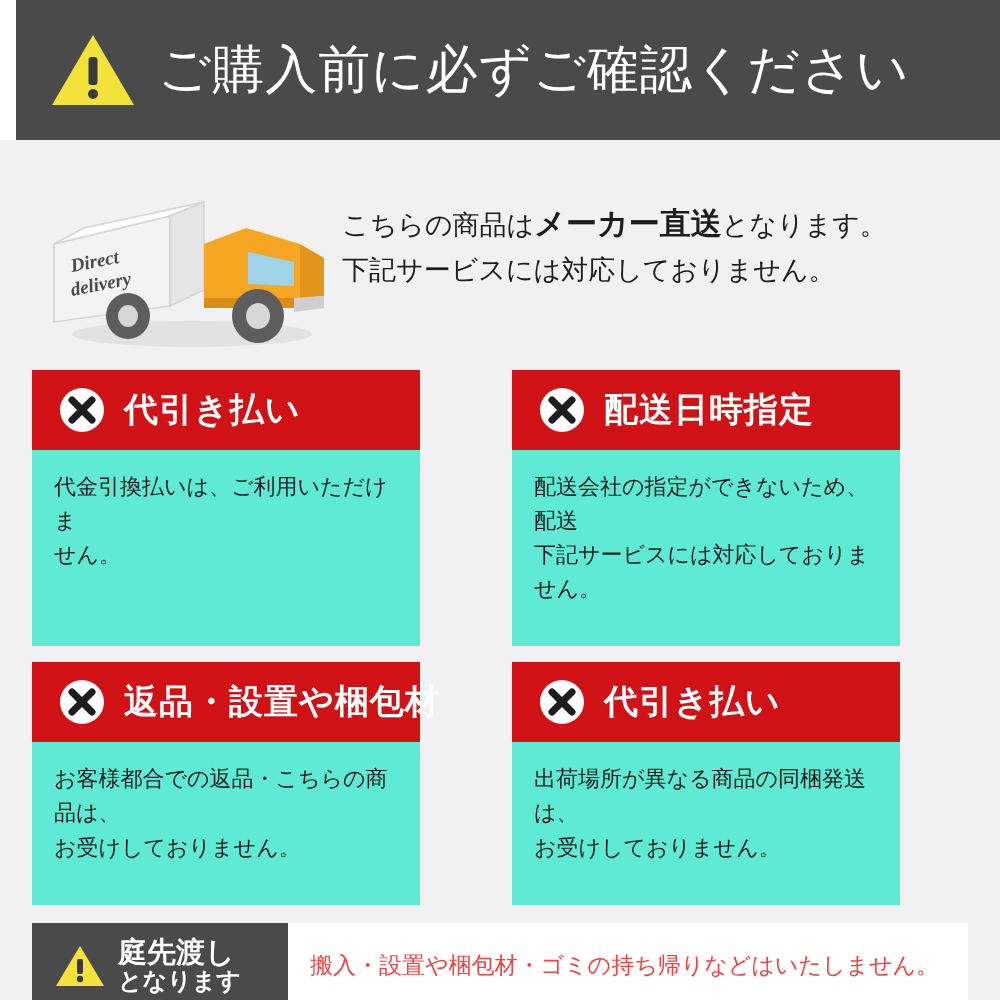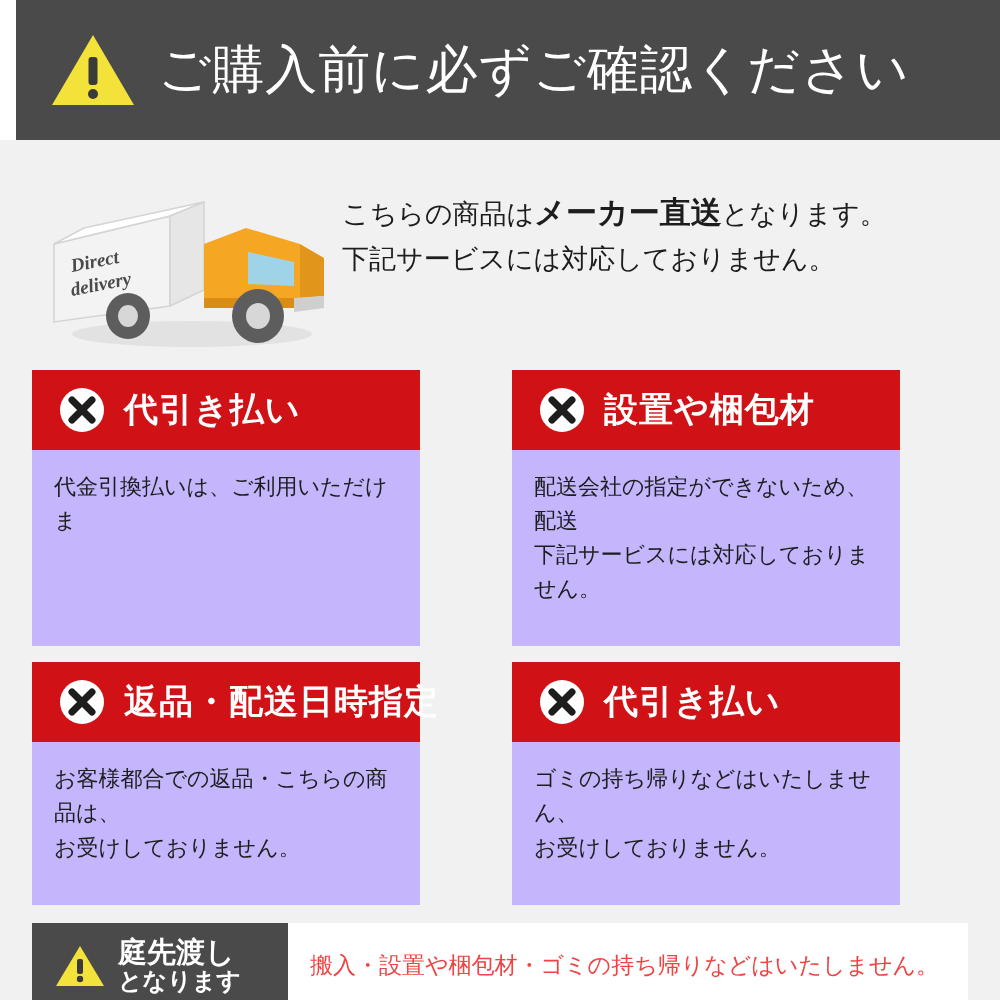--- a/index.html
+++ b/index.html
@@ -74,41 +74,41 @@
     height: 200px;
   }
   .truck {
     width: 300px;
     height: 190px;
     flex: 0 0 auto;
     position: relative;
   }
   .intro-text {
     margin-left: 10px;
-    margin-top: 22px;
+    margin-top: 33px;
     color: #1d1d1d;
     font-size: 27px;
     line-height: 1.62;
     white-space: nowrap;
   }
   .intro-text .strong {
     font-weight: bold;
     font-size: 31px;
   }
 
   
   .cards {
     display: grid;
     grid-template-columns: 452px 452px;
     column-gap: 28px;
     row-gap: 16px;
     margin-top: 4px;
   }
   .card {
-    background: #c4b5fd;
+    background: #5eead4;
     width: 388px;
     box-sizing: border-box;
   }
   .card-head {
     background: #d01217;
     height: 80px;
     display: flex;
     align-items: center;
     padding-left: 26px;
     box-sizing: border-box;
@@ -245,67 +245,68 @@
           <div class="x-badge">
             <svg viewBox="0 0 48 48" xmlns="http://www.w3.org/2000/svg">
               <circle cx="24" cy="24" r="22" fill="#ffffff"></circle>
               <path d="M14 14 L34 34 M34 14 L14 34" stroke="#1d1d1d" stroke-width="7" stroke-linecap="round"></path>
             </svg>
           </div>
           <div class="card-head-title">代引き払い</div>
         </div>
         <div class="card-body">
           <p>代金引換払いは、ご利用いただけま</p>
+          <p>せん。</p>
         </div>
       </div>
 
       <div class="card">
         <div class="card-head">
           <div class="x-badge">
             <svg viewBox="0 0 48 48" xmlns="http://www.w3.org/2000/svg">
               <circle cx="24" cy="24" r="22" fill="#ffffff"></circle>
               <path d="M14 14 L34 34 M34 14 L14 34" stroke="#1d1d1d" stroke-width="7" stroke-linecap="round"></path>
             </svg>
           </div>
-          <div class="card-head-title">設置や梱包材</div>
+          <div class="card-head-title">配送日時指定</div>
         </div>
         <div class="card-body">
           <p>配送会社の指定ができないため、配送</p>
           <p>下記サービスには対応しておりません。</p>
         </div>
       </div>
 
       <div class="card">
         <div class="card-head">
           <div class="x-badge">
             <svg viewBox="0 0 48 48" xmlns="http://www.w3.org/2000/svg">
               <circle cx="24" cy="24" r="22" fill="#ffffff"></circle>
               <path d="M14 14 L34 34 M34 14 L14 34" stroke="#1d1d1d" stroke-width="7" stroke-linecap="round"></path>
             </svg>
           </div>
-          <div class="card-head-title">返品・配送日時指定</div>
+          <div class="card-head-title">返品・設置や梱包材</div>
         </div>
         <div class="card-body">
           <p>お客様都合での返品・こちらの商品は、</p>
           <p>お受けしておりません。</p>
         </div>
       </div>
 
       <div class="card">
         <div class="card-head">
           <div class="x-badge">
             <svg viewBox="0 0 48 48" xmlns="http://www.w3.org/2000/svg">
               <circle cx="24" cy="24" r="22" fill="#ffffff"></circle>
               <path d="M14 14 L34 34 M34 14 L14 34" stroke="#1d1d1d" stroke-width="7" stroke-linecap="round"></path>
             </svg>
           </div>
           <div class="card-head-title">代引き払い</div>
         </div>
         <div class="card-body">
-          <p>ゴミの持ち帰りなどはいたしません、</p>
+          <p>出荷場所が異なる商品の同梱発送は、</p>
           <p>お受けしておりません。</p>
         </div>
       </div>
 
     </div>
 
     <div class="footer-note">
       <div class="footer-left">
         <div class="footer-warn-icon">
           <svg viewBox="0 0 52 46" xmlns="http://www.w3.org/2000/svg">

